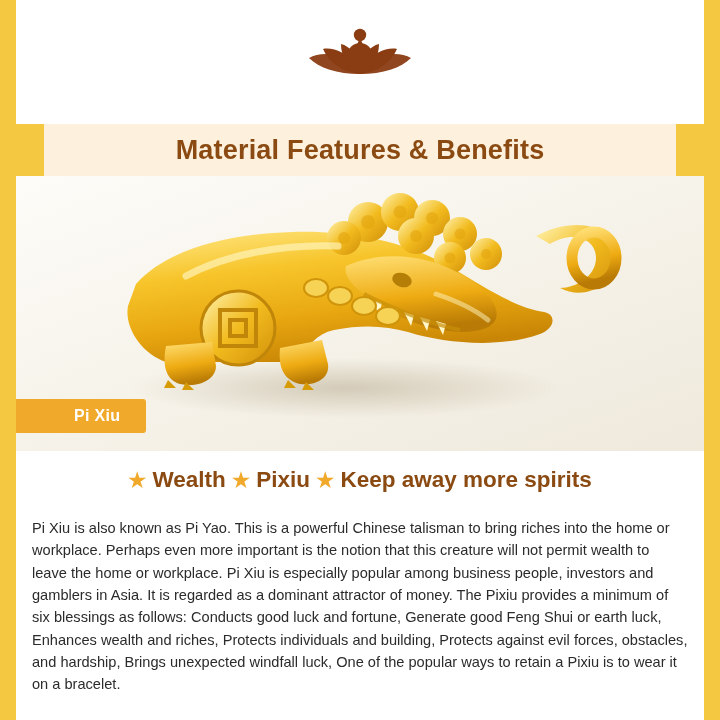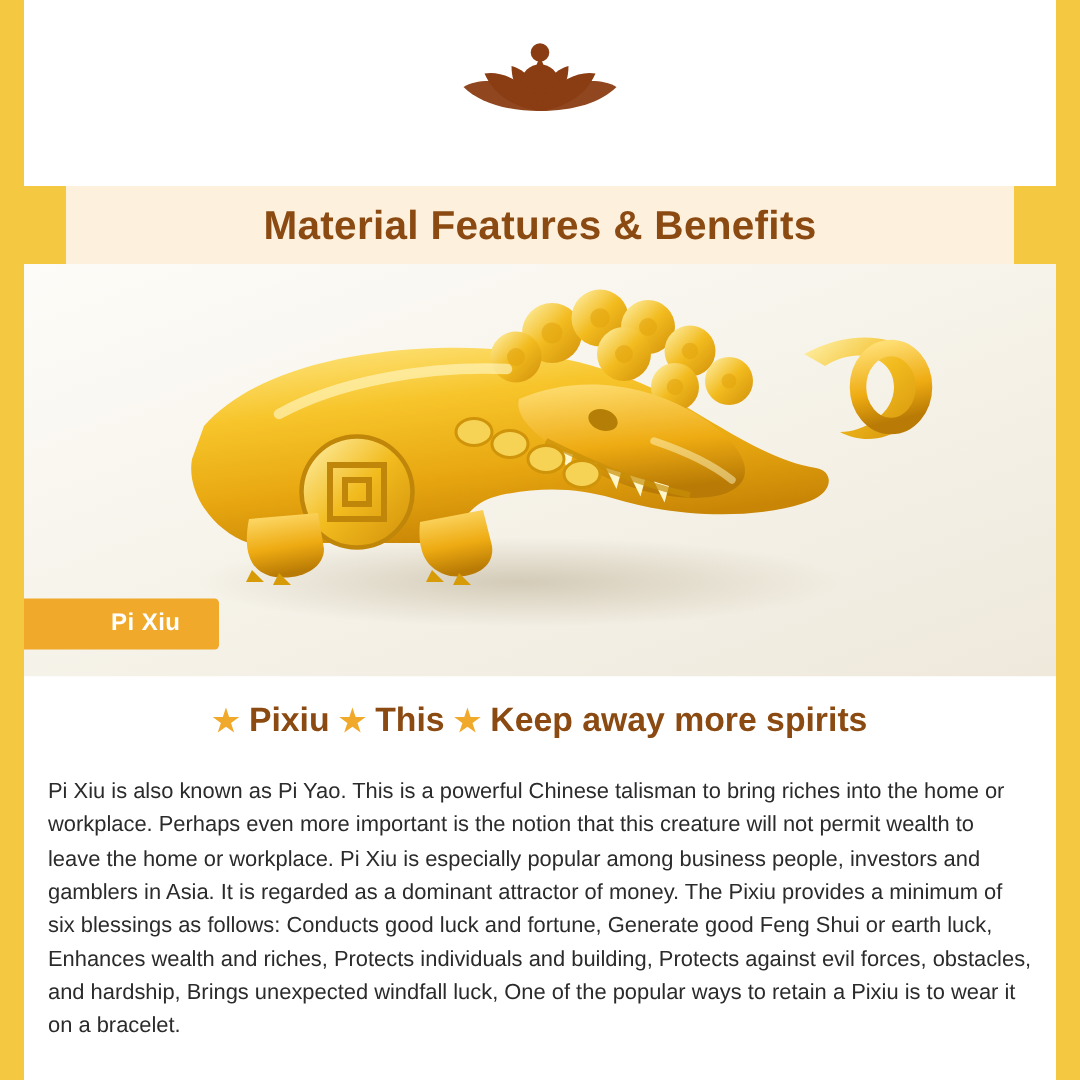--- a/index.html
+++ b/index.html
@@ -235,22 +235,22 @@
       <path d="M170 100 C210 78 268 68 322 70" stroke="#fff6c0" stroke-width="7" fill="none" opacity="0.65" stroke-linecap="round"></path>
       <path d="M420 118 C444 126 462 136 472 144" stroke="#fff6c0" stroke-width="5" fill="none" opacity="0.5" stroke-linecap="round"></path>
     </svg>
 
     <div class="hero-caption">Pi Xiu</div>
   </div>
 
   <div class="body-area">
     <div class="benefits">
       <span class="star">★</span>
+      <span class="word">Wealth</span>
+      <span class="star">★</span>
       <span class="word">Pixiu</span>
-      <span class="star">★</span>
-      <span class="word">This</span>
       <span class="star">★</span>
       <span class="word">Keep away more spirits</span>
     </div>
     <p class="desc">Pi Xiu is also known as Pi Yao. This is a powerful Chinese talisman to bring riches into the home or workplace. Perhaps even more important is the notion that this creature will not permit wealth to leave the home or workplace. Pi Xiu is especially popular among business people, investors and gamblers in Asia. It is regarded as a dominant attractor of money. The Pixiu provides a minimum of six blessings as follows: Conducts good luck and fortune, Generate good Feng Shui or earth luck, Enhances wealth and riches, Protects individuals and building, Protects against evil forces, obstacles, and hardship, Brings unexpected windfall luck, One of the popular ways to retain a Pixiu is to wear it on a bracelet.</p>
   </div>
 
 </div>
 
 </body></html>

